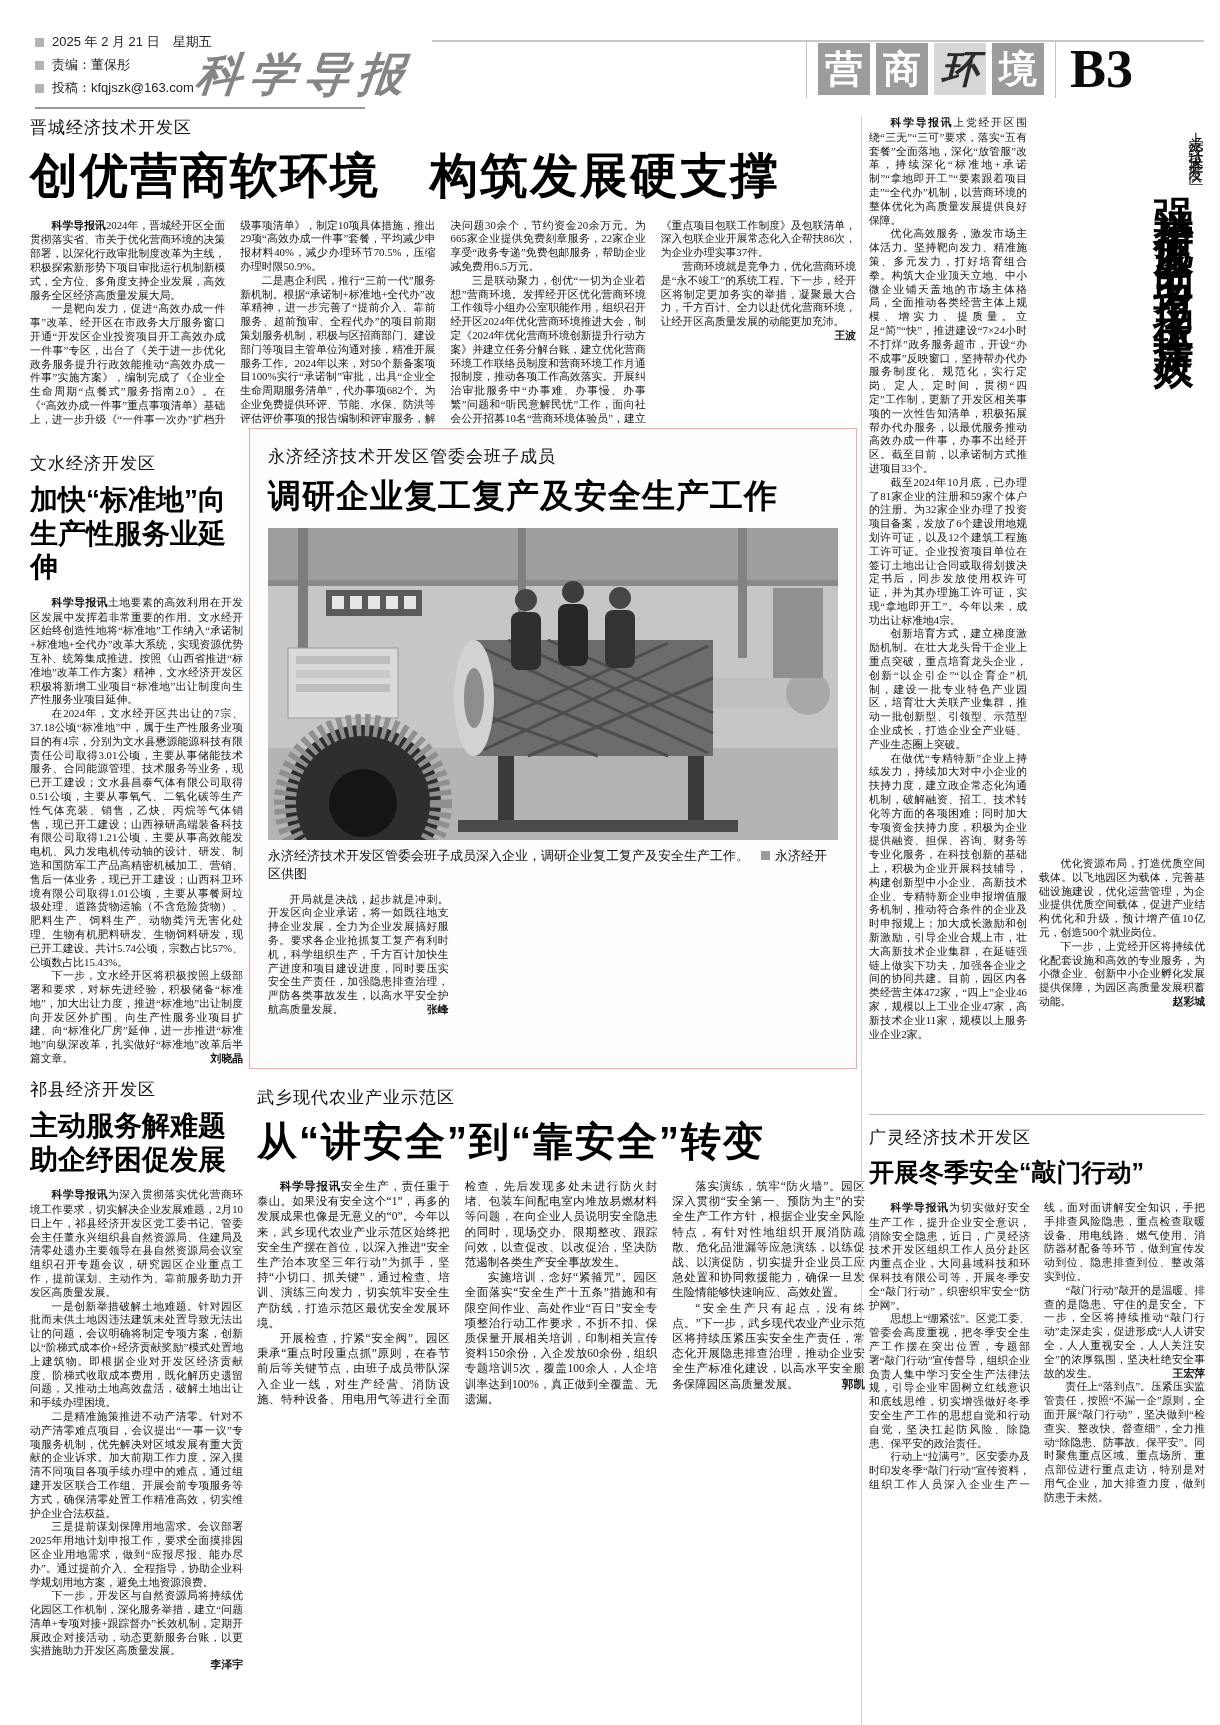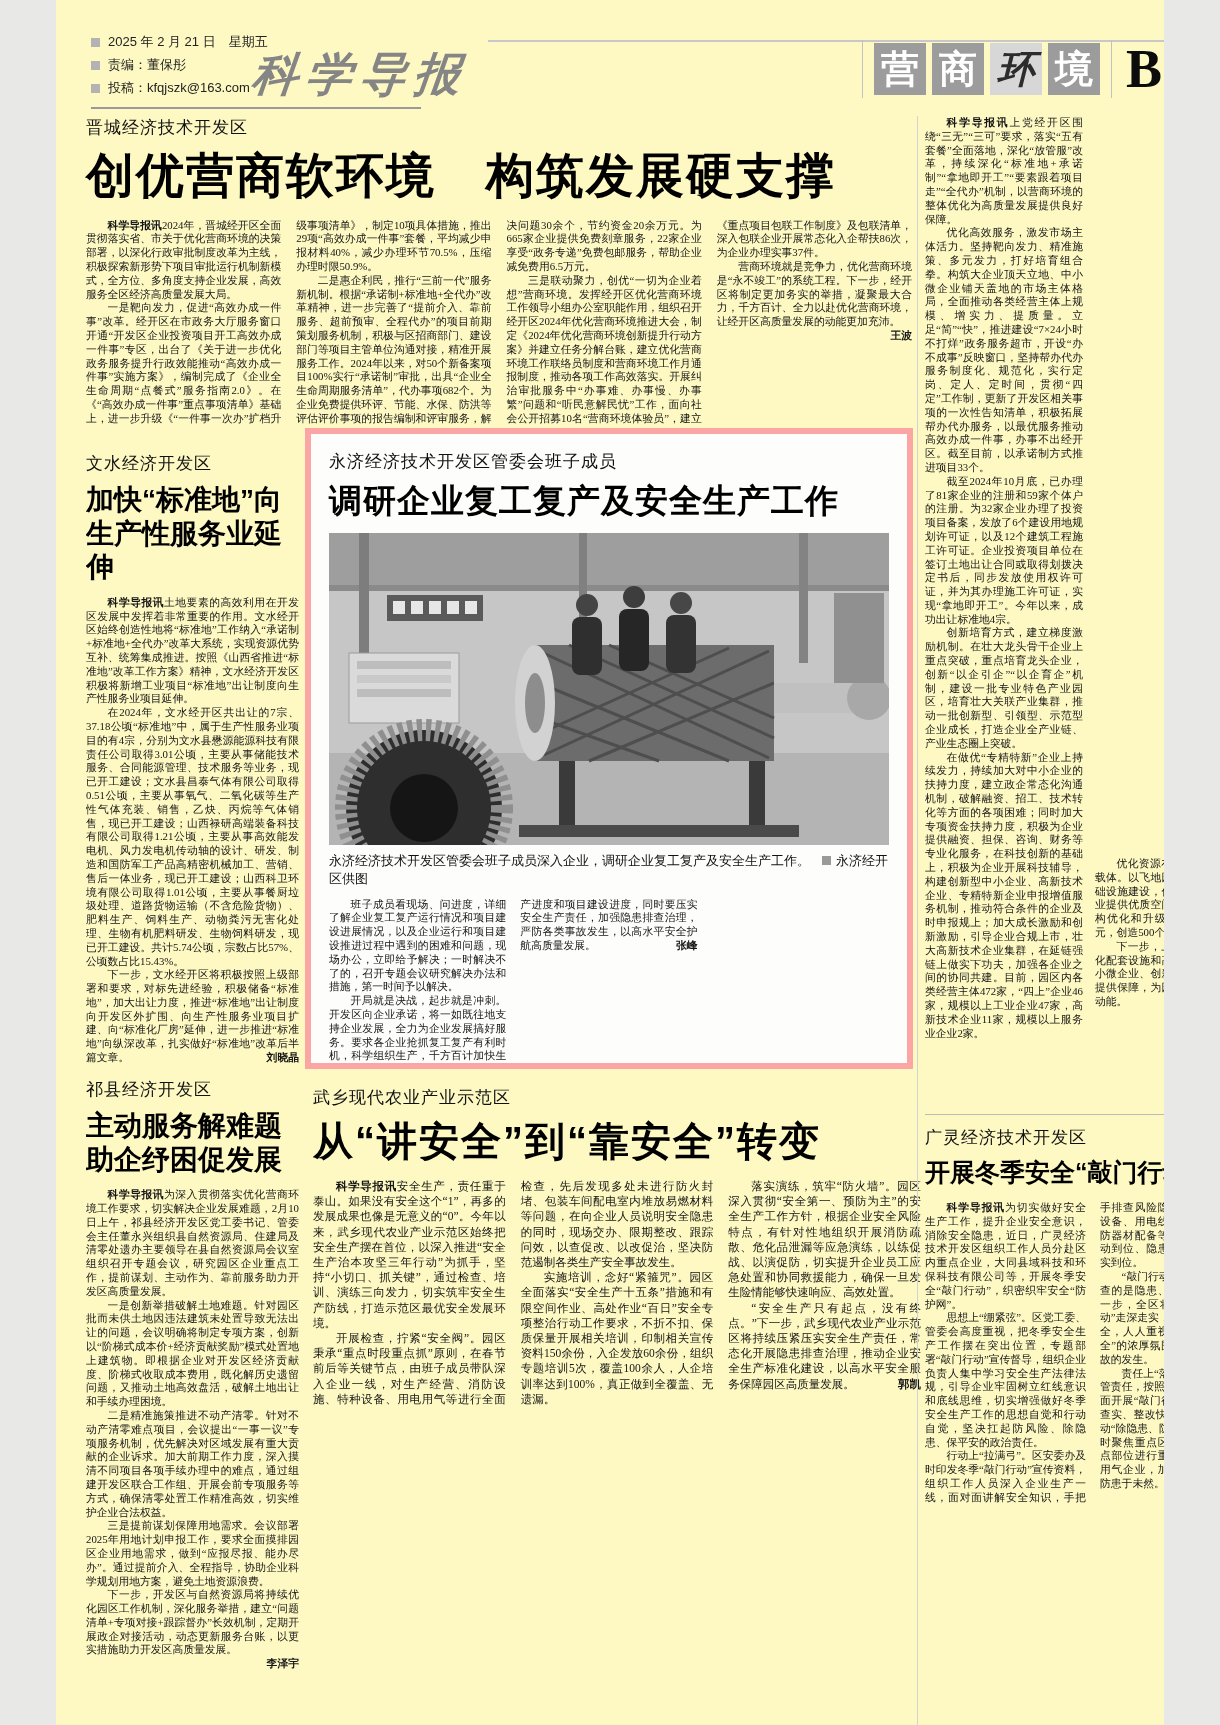--- a/index.html
+++ b/index.html
@@ -1,18 +1,18 @@
 <!DOCTYPE html>
 <html><head>
 <meta charset="utf-8">
 <style>
   * { margin:0; padding:0; box-sizing:border-box; }
   html,body { background:#e8e8e6; }
   body { font-family:"Liberation Serif","DejaVu Serif",serif; color:#1a1a1a; }
-  #page { position:relative; width:1108px; height:1725px; background:#fef9c3; margin:0 auto; overflow:hidden; }
+  #page { position:relative; width:1220px; height:1725px; background:#ffffff; margin:0 auto; overflow:hidden; }
 
   
   .hdr-topline   { position:absolute; left:432px; top:40px; width:772px; height:2px; background:#c8c8c8; }
   .hdr-left      { position:absolute; left:35px; top:33px; width:190px; font-family:"Liberation Sans","DejaVu Sans",sans-serif; font-size:13px; color:#222; }
   .hdr-left .row { display:flex; align-items:center; margin-bottom:5px; white-space:nowrap; }
   .sq            { display:inline-block; width:9px; height:9px; background:#b3b3b3; margin-right:8px; flex:0 0 auto; }
   .hdr-underline { position:absolute; left:35px; top:107px; width:330px; height:2px; background:#9a9a9a; }
   .masthead      { position:absolute; left:196px; top:44px; font-family:"DejaVu Serif",serif; font-style:italic; font-weight:bold;
                    font-size:46px; color:#858585; letter-spacing:8px; transform:skewX(-6deg); white-space:nowrap; }
   .section-box   { position:absolute; left:798px; top:40px; display:flex; align-items:center; }
@@ -20,36 +20,36 @@
   .schar         { width:52px; height:52px; margin:0 3px; background:#9c9c9c; color:#fff; font-family:"Liberation Sans","DejaVu Sans",sans-serif;
                    font-weight:bold; font-size:38px; display:flex; align-items:center; justify-content:center; }
   .schar.calli   { background:#d7d7d7; color:#2c2c2c; font-family:"DejaVu Serif",serif; font-style:italic; }
   .page-no       { font-family:"Liberation Serif","DejaVu Serif",serif; font-weight:bold; font-size:54px; color:#0c0c0c; margin-left:6px; line-height:1; }
 
   
   .kicker   { font-family:"Liberation Sans","DejaVu Sans",sans-serif; font-size:17px; color:#111; letter-spacing:1px; }
   .hl       { font-family:"Liberation Sans","DejaVu Sans",sans-serif; font-weight:900; color:#000; line-height:1.2; }
   .body-txt { font-size:10.8px; line-height:13.8px; text-align:justify; color:#141414; }
   .para     { text-indent:2em; }
-  .agency   { font-family:Liberation Sans, sans-serif; font-weight:bold; }
+  .agency   { font-family:Liberation Mono, monospace; font-weight:bold; }
   .byline   { float:right; font-weight:bold; font-family:"Liberation Sans","DejaVu Sans",sans-serif; padding-left:10px; }
 
   
   .jc          { position:absolute; left:30px; top:116px; width:826px; }
   .jc .hl      { font-size:48px; letter-spacing:2px; margin-top:8px; white-space:nowrap; }
   .jc .cols    { margin-top:14px; height:208px; column-count:4; column-gap:15px; column-fill:auto; overflow:hidden; }
 
   
   .ws          { position:absolute; left:30px; top:452px; width:213px; height:622px; overflow:hidden; }
   .ws .hl      { font-size:28px; margin:8px 0 12px; }
   .qx          { position:absolute; left:30px; top:1078px; width:213px; height:645px; overflow:hidden; }
   .qx .hl      { font-size:28px; margin:8px 0 12px; }
 
   
-  .yj          { position:absolute; left:249px; top:428px; width:608px; height:641px; border:6px solid #fca5a5; padding:16px 18px; background:#fdfdfb; }
+  .yj          { position:absolute; left:249px; top:428px; width:608px; height:641px; border:1px solid #fca5a5; padding:16px 18px; background:#fdfdfb; }
   .yj .hl      { font-size:33px; margin:8px 0 12px; letter-spacing:1px; }
   .photo       { width:100%; height:312px; background:#c9c9c9; overflow:hidden; }
   .photo svg   { display:block; }
   .caption     { font-size:13px; margin-top:7px; text-align:left; color:#111; }
   .credit-sq   { display:inline-block; width:9px; height:9px; background:#9a9a9a; margin:0 5px 0 12px; }
   .yj .cols    { margin-top:10px; height:168px; column-count:3; column-gap:14px; column-fill:auto; overflow:hidden; }
 
   
   .wx          { position:absolute; left:257px; top:1086px; width:608px; height:639px; overflow:hidden; }
   .wx .hl      { font-size:40px; margin:8px 0 14px; letter-spacing:2px; white-space:nowrap; }
@@ -197,21 +197,20 @@
           <circle cx="352" cy="70" r="11" fill="#474747"></circle>
             <rect x="337" y="82" width="30" height="58" rx="8" fill="#333333"></rect>
         </g>
         <rect x="505" y="60" width="50" height="90" fill="#909090"></rect>
       </svg>
     </div>
     <div class="caption">
       <span>永济经济技术开发区管委会班子成员深入企业，调研企业复工复产及安全生产工作。</span><span class="credit-sq"></span><span>永济经开区供图</span>
     </div>
     <div class="cols body-txt">
-      <p class="para"><span>班子成员看现场、问进度，详细了解企业复工复产运行情况和项目建设进展情况，以及企业运行和项目建设推进过程中遇到的困难和问题，现场办公，立即给予解决；一时解决不了的，召开专题会议研究解决办法和措施，第一时间予以解决。</span></p>
       <p class="para"><span>开局就是决战，起步就是冲刺。开发区向企业承诺，将一如既往地支持企业发展，全力为企业发展搞好服务。要求各企业抢抓复工复产有利时机，科学组织生产，千方百计加快生产进度和项目建设进度，同时要压实安全生产责任，加强隐患排查治理，严防各类事故发生，以高水平安全护航高质量发展。</span><span class="byline">张峰</span></p>
     </div>
   </div>
 
   <div class="wx">
     <div class="kicker">武乡现代农业产业示范区</div>
     <div class="hl">从“讲安全”到“靠安全”转变</div>
     <div class="cols body-txt">
       <p class="para"><b class="agency">科学导报讯</b><span>安全生产，责任重于泰山。如果没有安全这个“1”，再多的发展成果也像是无意义的“0”。今年以来，武乡现代农业产业示范区始终把安全生产摆在首位，以深入推进“安全生产治本攻坚三年行动”为抓手，坚持“小切口、抓关键”，通过检查、培训、演练三向发力，切实筑牢安全生产防线，打造示范区最优安全发展环境。</span></p>
       <p class="para"><span>开展检查，拧紧“安全阀”。园区秉承“重点时段重点抓”原则，在春节前后等关键节点，由班子成员带队深入企业一线，对生产经营、消防设施、特种设备、用电用气等进行全面检查，先后发现多处未进行防火封堵、包装车间配电室内堆放易燃材料等问题，在向企业人员说明安全隐患的同时，现场交办、限期整改、跟踪问效，以查促改、以改促治，坚决防范遏制各类生产安全事故发生。</span></p>

